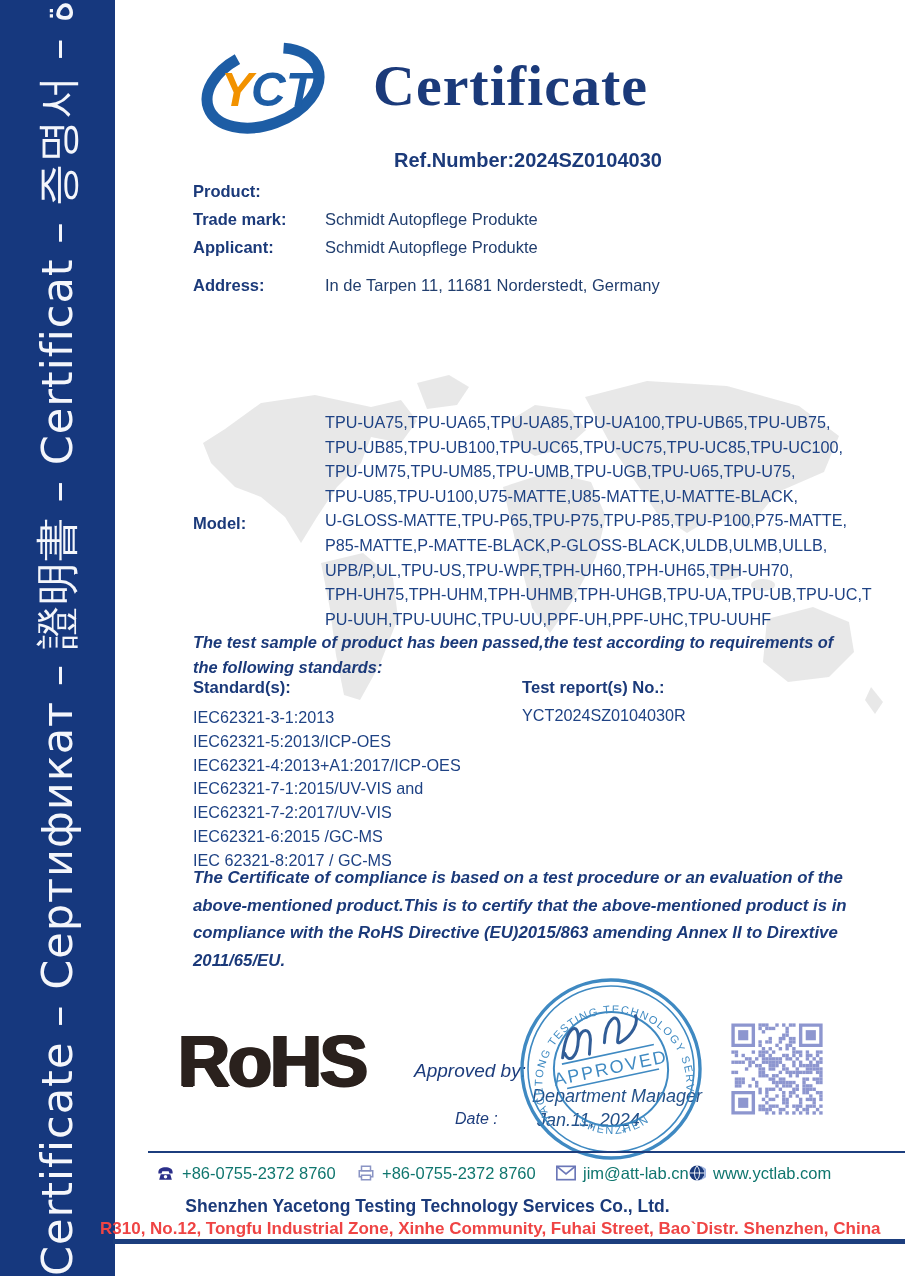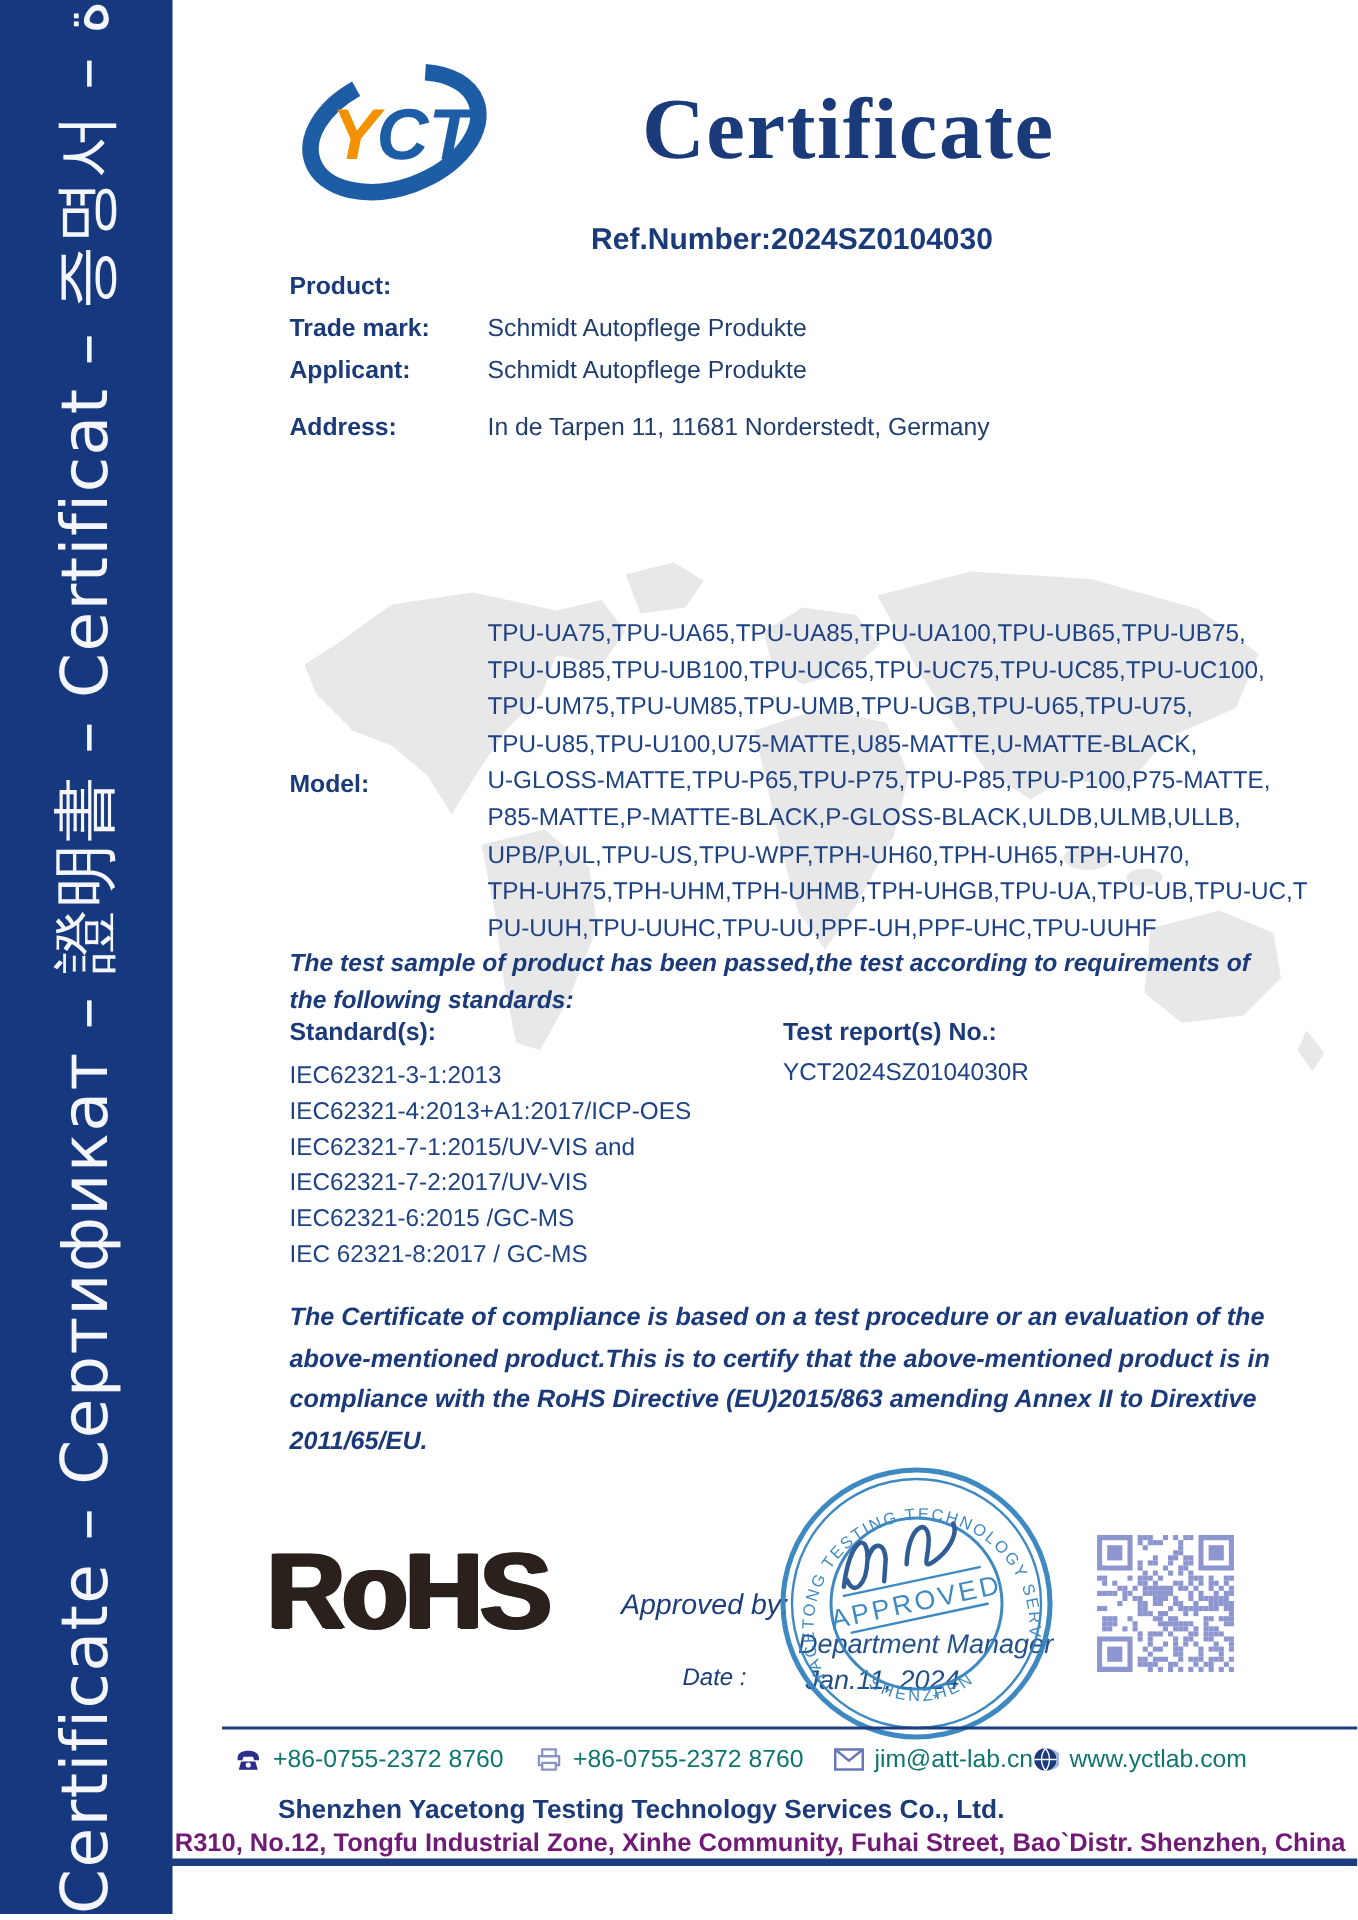--- a/index.html
+++ b/index.html
@@ -16,21 +16,21 @@
     position:absolute; left:0; top:0; width:1276px; height:115px;
     transform-origin:0 0; transform:rotate(-90deg) translateX(-1276px);
     color:#f4f6fb; font-size:43px; line-height:115px; text-align:center;
     letter-spacing:1px; white-space:nowrap;
     font-family:"DejaVu Sans","Liberation Sans",sans-serif;
   }
 
   
   .logo { left:193px; top:36px; width:140px; height:104px; }
   .cert-title {
-    left:373px; top:52px; width:330px; text-align:right;
+    left:373px; top:52px; width:330px; text-align:left;
     font-family:"Liberation Serif", serif; font-weight:bold;
     font-size:58px; color:#1b3a7a; letter-spacing:1px;
   }
   .ref-number {
     left:348px; top:149px; width:360px; text-align:center;
     font-weight:bold; font-size:20px; color:#1b3a7a;
   }
 
   
   .info-label { left:193px; width:130px; font-weight:bold; font-size:16.5px; color:#1b3a7a; }
@@ -70,22 +70,22 @@
   .qr { left:728px; top:1020px; width:98px; height:98px; }
 
   
   .footer-line-top { left:148px; top:1151px; width:757px; height:2px; background:#1c3e7e; }
   .footer-line-bottom { left:113px; top:1239px; width:792px; height:5px; background:#1c3e7e; }
   .contact { top:1162px; height:22px; display:flex; align-items:center; gap:7px;
              font-size:16.5px; color:#0f766e; }
   .contact svg { display:block; }
   .company-name { left:115px; top:1196px; width:625px; text-align:center;
                   font-weight:bold; font-size:17.5px; color:#1b3a7a; }
-  .company-address { left:100px; top:1219px; width:797px; text-align:right;
-                     font-weight:bold; font-size:17px; color:#701a75; }
+  .company-address { left:100px; top:1219px; width:797px; text-align:left;
+                     font-weight:bold; font-size:17px; color:#ef4444; }
 </style>
 </head>
 <body>
 
 <div id="page">
 
   <div class="abs sideband">
     <div class="sideband-text">Certificate – Сертификат – 證明書 – Certificat – 증명서 – الشهادة</div>
   </div>
 
@@ -132,20 +132,21 @@
     <div>TPH-UH75,TPH-UHM,TPH-UHMB,TPH-UHGB,TPU-UA,TPU-UB,TPU-UC,T</div>
     <div>PU-UUH,TPU-UUHC,TPU-UU,PPF-UH,PPF-UHC,TPU-UUHF</div>
   </div>
 
   <div class="abs test-statement">The test sample of product has been passed,the test according to requirements of the following standards:</div>
 
   <div class="abs col-header" style="left:193px">Standard(s):</div>
   <div class="abs col-header" style="left:522px">Test report(s) No.:</div>
   <div class="abs standards-list">
     <div>IEC62321-3-1:2013</div>
+    <div>IEC62321-5:2013/ICP-OES</div>
     <div>IEC62321-4:2013+A1:2017/ICP-OES</div>
     <div>IEC62321-7-1:2015/UV-VIS and</div>
     <div>IEC62321-7-2:2017/UV-VIS</div>
     <div>IEC62321-6:2015 /GC-MS</div>
     <div>IEC 62321-8:2017 / GC-MS</div>
   </div>
   <div class="abs report-value">YCT2024SZ0104030R</div>
 
   <div class="abs compliance">The Certificate of compliance is based on a test procedure or an evaluation of the above-mentioned product.This is to certify that the above-mentioned product is in compliance with the RoHS Directive (EU)2015/863 amending Annex II to Dirextive 2011/65/EU.</div>
 

